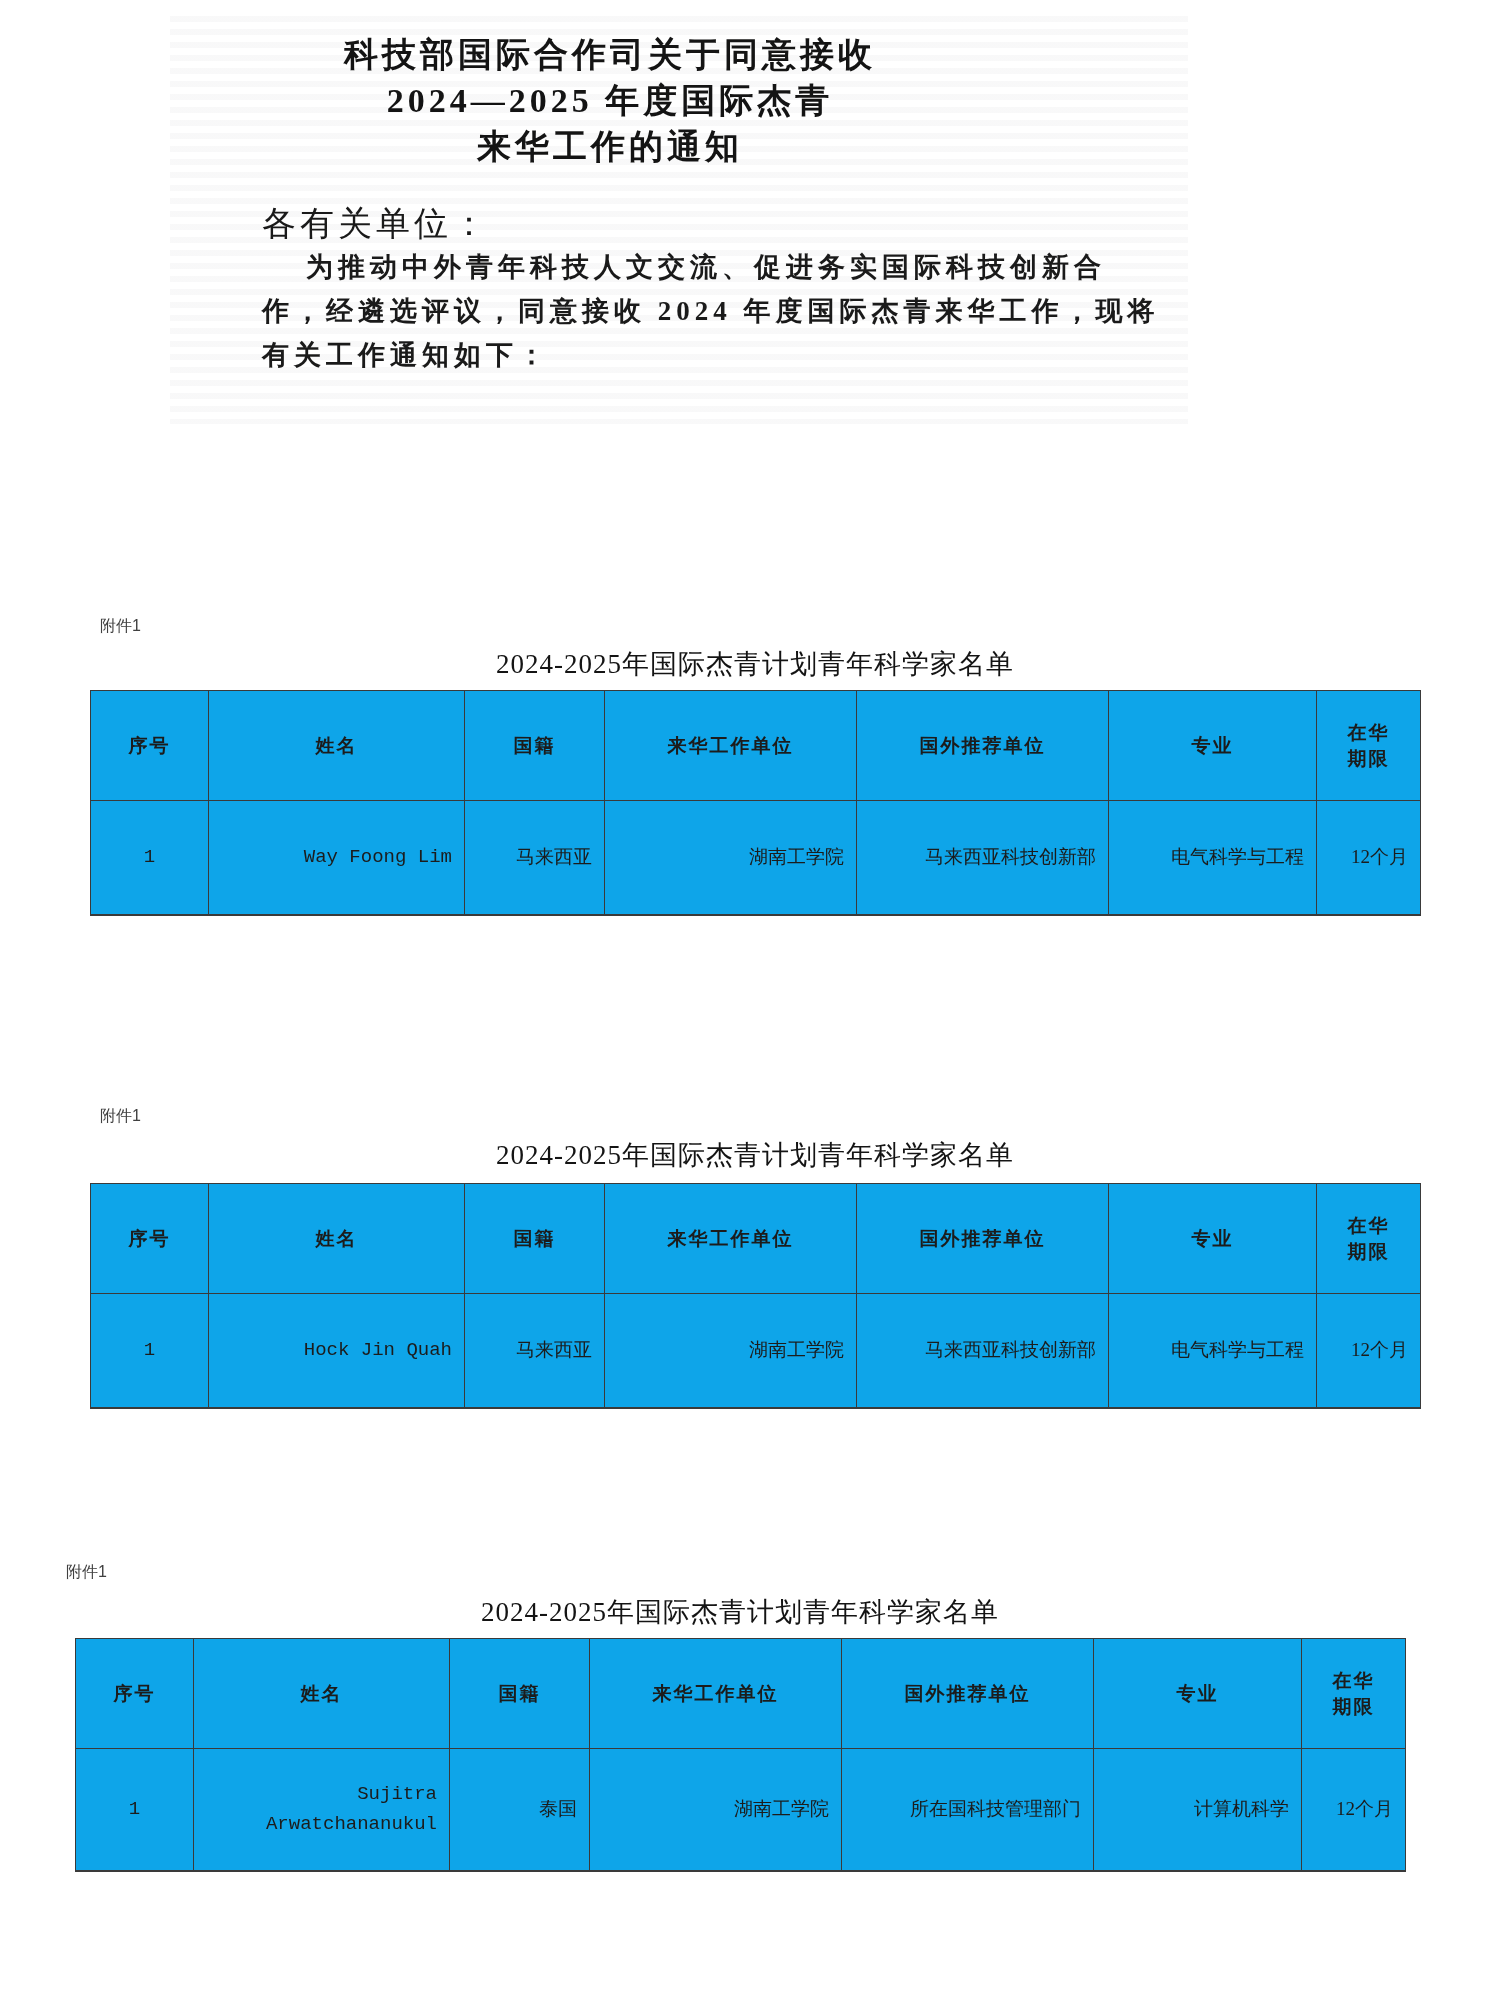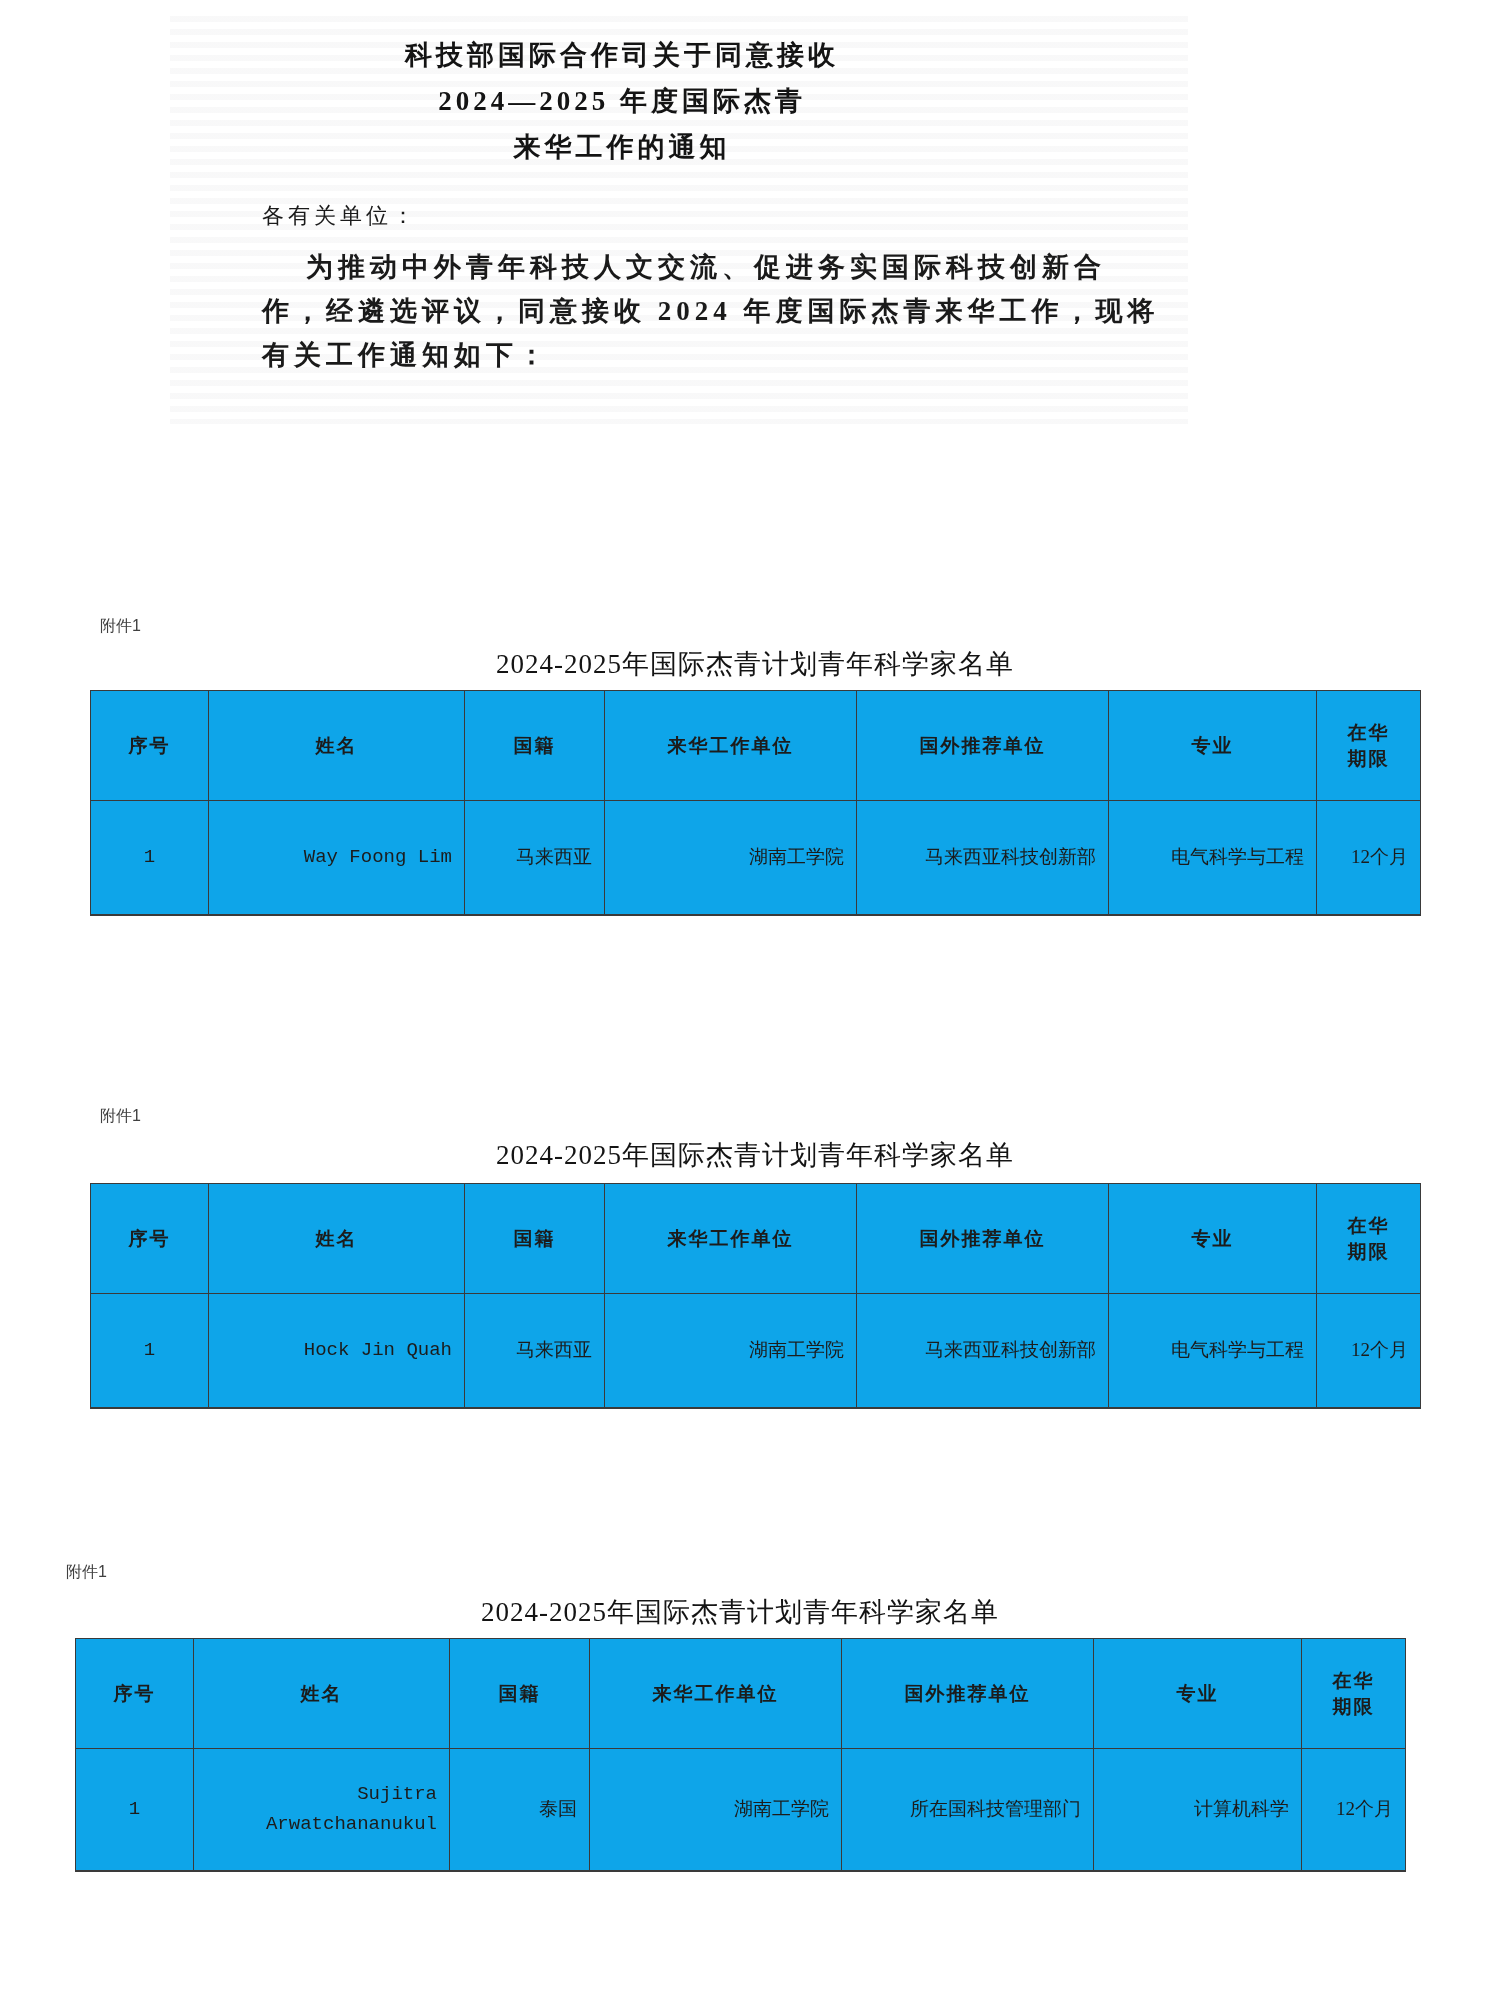--- a/index.html
+++ b/index.html
@@ -16,31 +16,31 @@
   
   .scan-area {
     position: absolute; left: 170px; top: 16px;
     width: 1018px; height: 408px;
     background: repeating-linear-gradient(180deg,
       rgba(125,125,135,0.05) 0px, rgba(125,125,135,0.05) 6px,
       rgba(255,255,255,0) 6px, rgba(255,255,255,0) 13px);
   }
 
   .doc-title {
-    position: absolute; top: 32px; left: 172px; width: 900px;
+    position: absolute; top: 32px; left: 160px; width: 900px;
     text-align: center;
-    font-size: 27px; font-weight: bold;
+    font-size: 34px; font-weight: bold;
     letter-spacing: 4px; line-height: 46px;
     color: #141414;
   }
   .doc-title .line { display: block; }
 
   .salutation {
     position: absolute; top: 201px; left: 262px;
-    font-size: 22px; letter-spacing: 4px; color: #1a1a1a;
+    font-size: 34px; letter-spacing: 4px; color: #1a1a1a;
   }
 
   .body-text {
     position: absolute; top: 245px; left: 262px; width: 915px;
     font-size: 27px; letter-spacing: 5px; line-height: 44px;
     color: #1a1a1a;
   }
   .body-text .line { display: block; font-weight: bold; }
   .body-text .line.indent { text-indent: 44px; }
 

